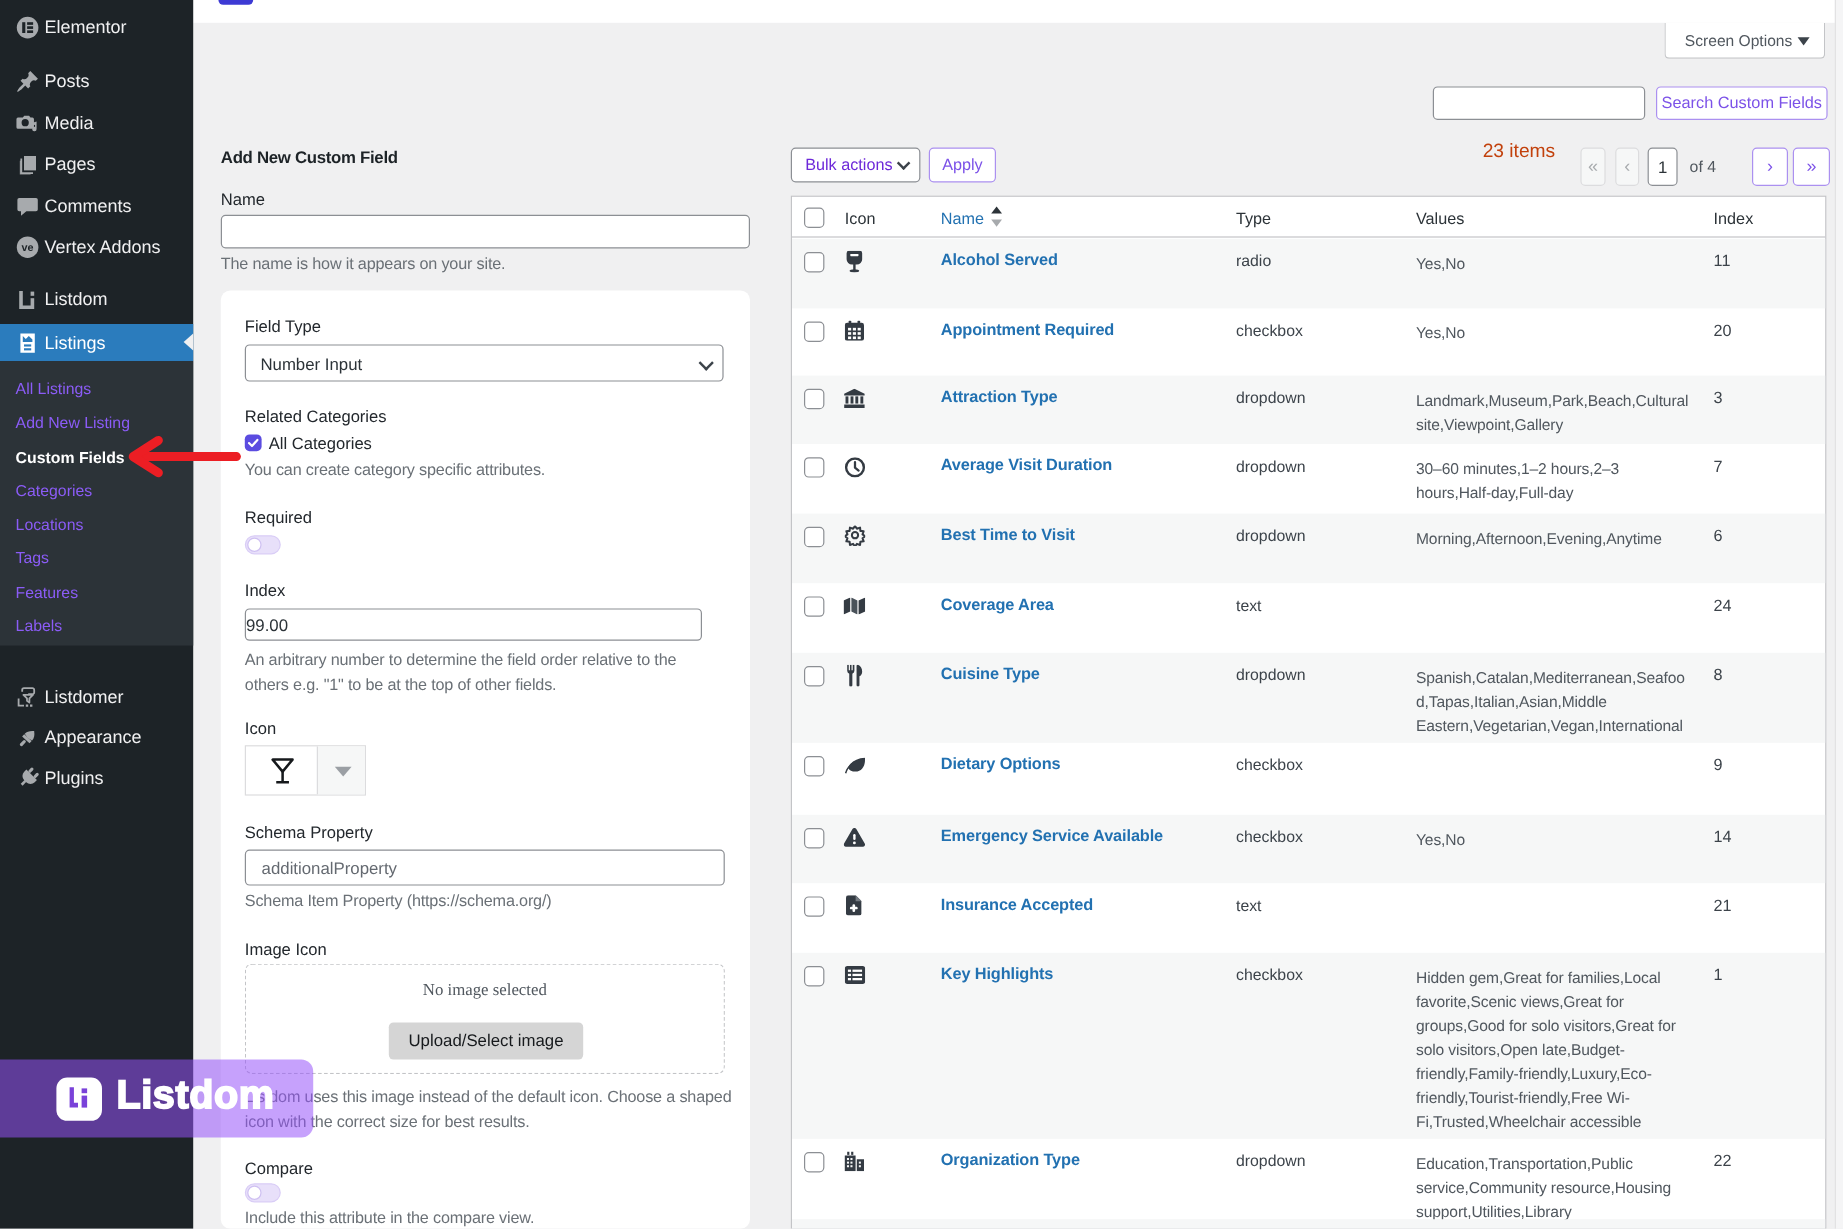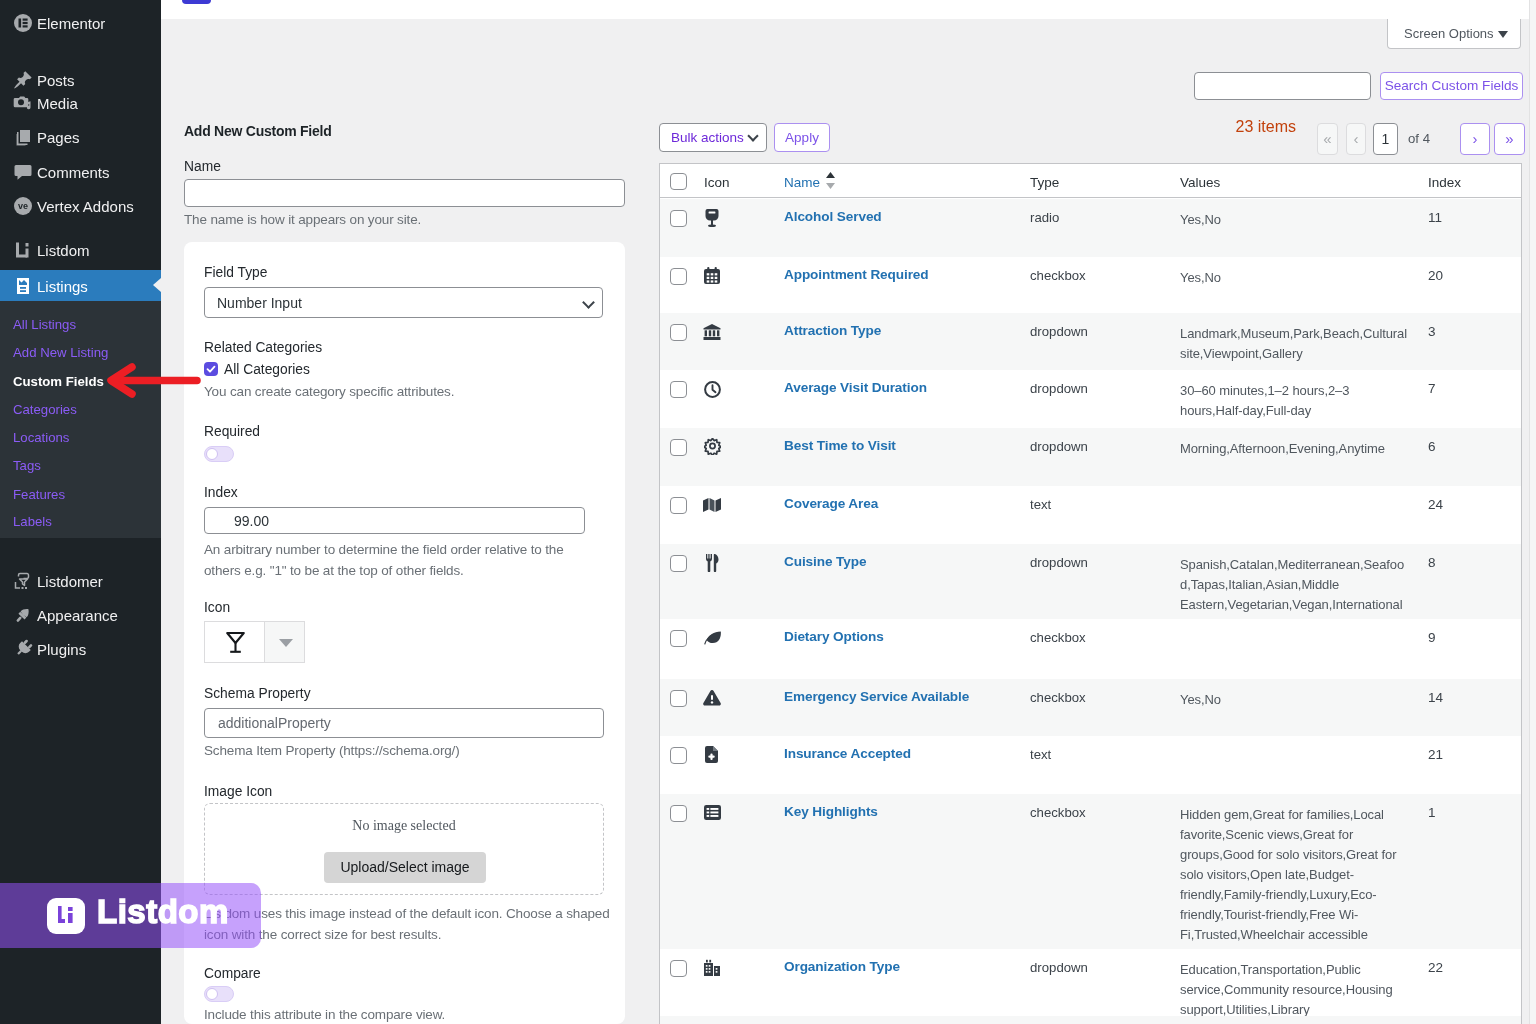--- a/index.html
+++ b/index.html
@@ -65,21 +65,21 @@
 <div class="mitem" style="top:6px;">
   <svg class="mi" viewBox="0 0 20 20">
       <circle cx="10" cy="10" r="9" fill="#a7aaad"></circle>
       <rect x="5.5" y="5.5" width="2.6" height="9" fill="#1d2327"></rect>
       <rect x="9.6" y="5.5" width="5" height="2.2" fill="#1d2327"></rect>
       <rect x="9.6" y="8.9" width="5" height="2.2" fill="#1d2327"></rect>
       <rect x="9.6" y="12.3" width="5" height="2.2" fill="#1d2327"></rect>
     </svg>
   <span class="mt">Elementor</span>
 </div>
-<div class="mitem" style="top:63px;">
+<div class="mitem" style="top:51px;">
   <svg class="mi" viewBox="0 0 20 20" fill="#a7aaad">
       <path d="M10.44 3.02l1.82-1.82 6.36 6.35-1.83 1.82c-1.05-.68-2.48-.57-3.41.36l-.75.75c-.92.93-1.04 2.35-.35 3.41l-1.83 1.82-2.41-2.41-2.8 2.79c-.42.42-3.38 2.71-3.8 2.29s1.86-3.38 2.28-3.8l2.79-2.79-2.41-2.42 1.83-1.82c1.05.69 2.48.57 3.4-.36l.75-.75c.93-.92 1.05-2.35.36-3.62z"></path>
     </svg>
   <span class="mt">Posts</span>
 </div>
 <div class="mitem" style="top:86px;">
   <svg class="mi" viewBox="0 0 20 20" fill="#a7aaad">
       <path d="M2 5 h4 l1.2-1.6 h4 L12.4 5 H14 a1.3 1.3 0 0 1 1.3 1.3 V13 a1.3 1.3 0 0 1 -1.3 1.3 H2 A1.3 1.3 0 0 1 .7 13 V6.3 A1.3 1.3 0 0 1 2 5 Z M8 12.2 a3 3 0 1 0 0 -6 a3 3 0 0 0 0 6 Z" fill-rule="evenodd"></path>
       <path d="M13.5 9.5 l4 -1.2 v6.2 a1.8 1.8 0 1 1 -1.3 -1.7 V11 l-2.7 .8 Z"></path>
     </svg>
@@ -181,21 +181,21 @@
 </div>
 <div class="lbl" style="left:224px; top:362px;">All Categories</div>
 <div class="help" style="left:204px; top:384px;">You can create category specific attributes.</div>
 
 <div class="lbl" style="left:204px; top:424px;">Required</div>
 <div class="toggle" style="left:204px; top:446px;">
     <div class="knob"></div>
   </div>
 
 <div class="lbl" style="left:204px; top:485px;">Index</div>
-<div class="inp" style="left:204px; top:507px; width:381px; height:27px; padding:3px 29px; line-height:20px;">99.00</div>
+<div class="inp" style="left:204px; top:507px; width:381px; height:27px; padding:3px 0; line-height:20px;">99.00</div>
 <div class="help" style="left:204px; top:540px; width:380px; line-height:20.5px;">An arbitrary number to determine the field order relative to the others e.g. "1" to be at the top of other fields.</div>
 
 <div class="lbl" style="left:204px; top:600px;">Icon</div>
 <div class="abs" style="left:204px; top:621px; width:101px; height:42px; border:1px solid #dcdcde; background:#fff;">
   <div style="position:absolute; right:0; top:0; width:40px; height:40px; background:#f6f7f7; border-left:1px solid #dcdcde;"></div>
   <svg style="position:absolute; left:20px; top:9px;" width="21" height="23" viewBox="0 0 21 23" fill="none" stroke="#16191c" stroke-width="2.1">
       <path d="M2.2 2 h16.6 l-8.3 10 z" stroke-linejoin="round"></path>
       <path d="M10.5 12 v8.6"></path>
       <path d="M5.2 20.8 h10.6"></path>
     </svg>

